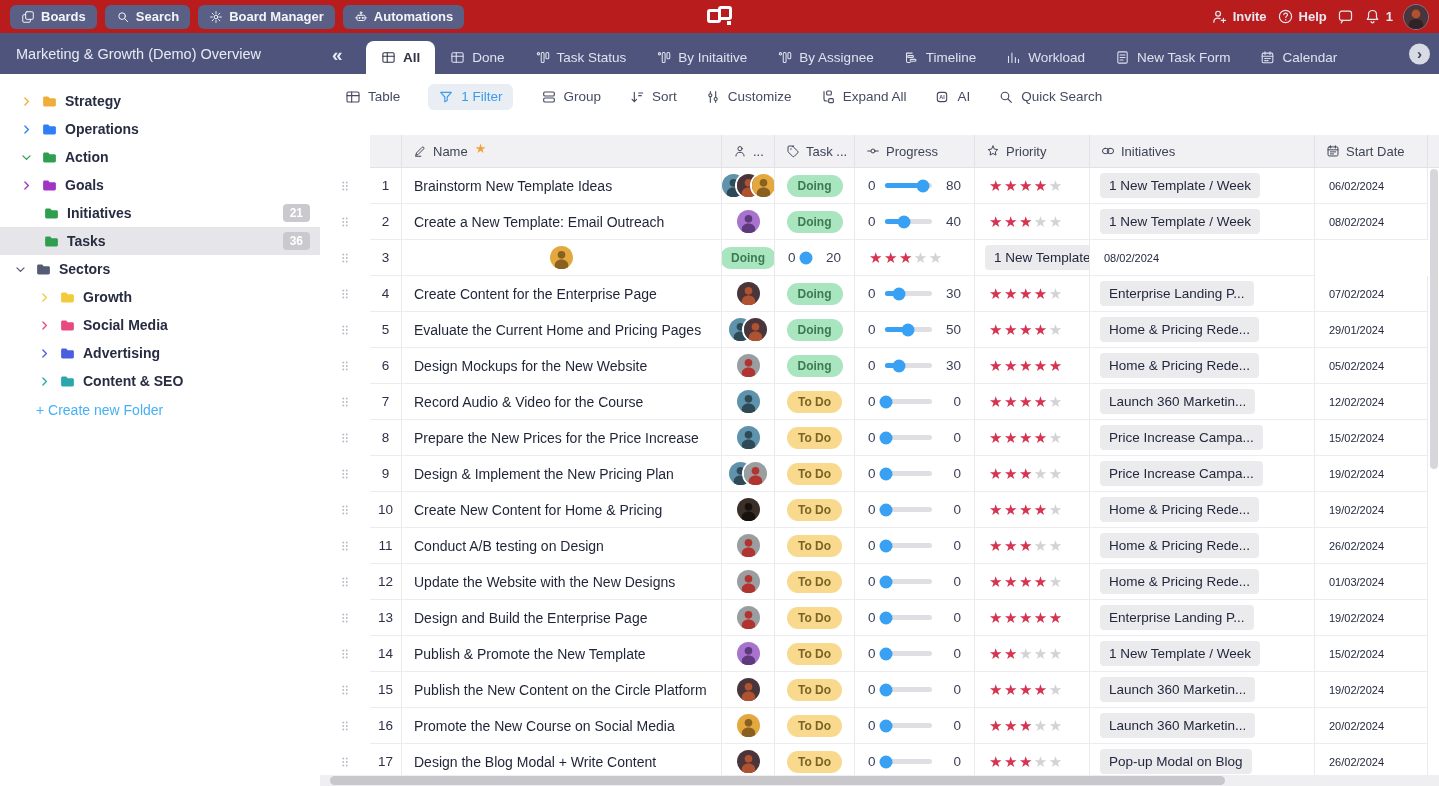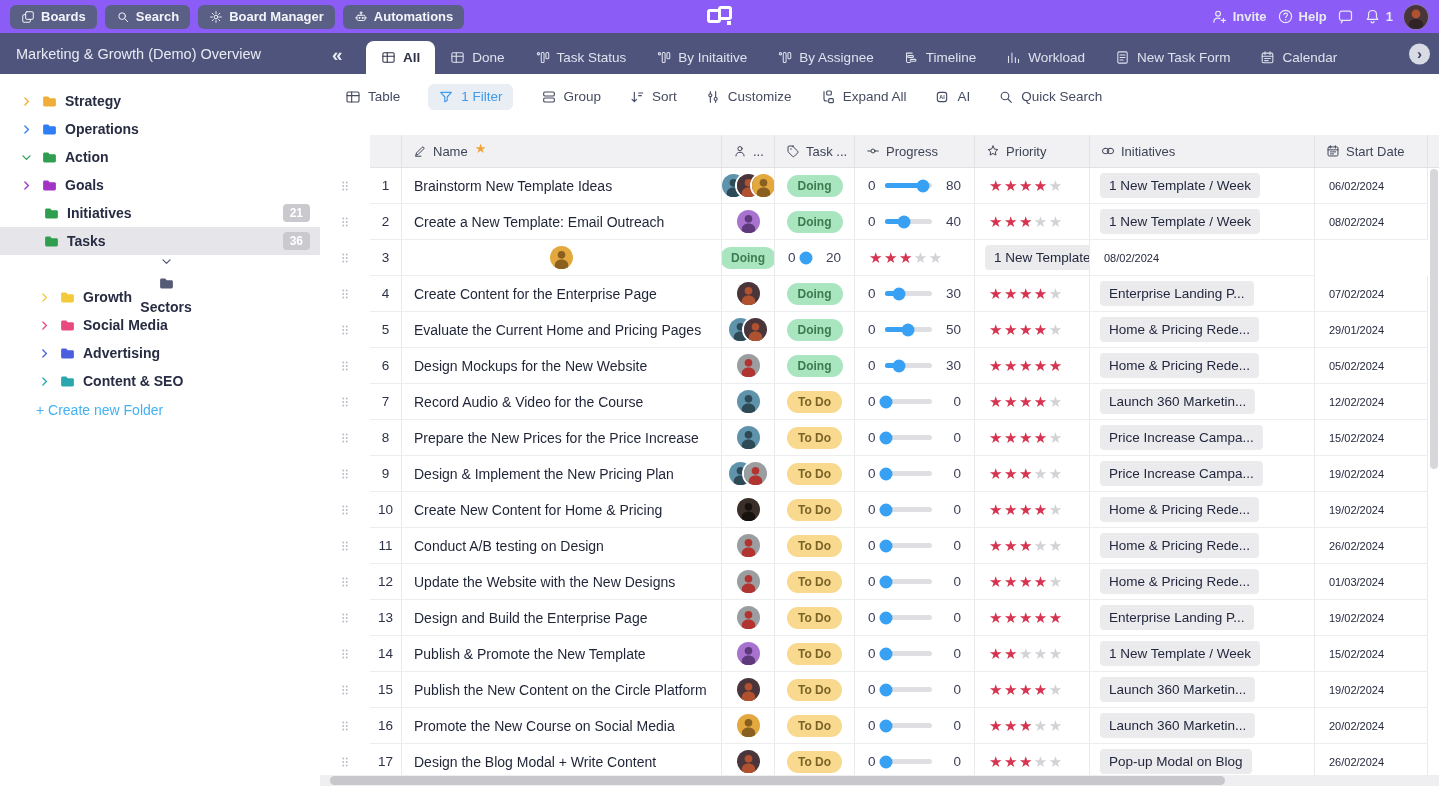--- a/index.html
+++ b/index.html
@@ -1,19 +1,19 @@
 <!DOCTYPE html>
 <html><head>
 <meta charset="utf-8">
 <style>
   * { margin:0; padding:0; box-sizing:border-box; }
   html,body { width:1439px; height:786px; overflow:hidden; font-family:"Liberation Sans", sans-serif; background:#fff; }
 
   
-  .topbar { height:33px; background:#8b5cf6; display:flex; align-items:center; padding:0 10px; gap:8px; position:relative; }
+  .topbar { height:33px; background:#b91c1c; display:flex; align-items:center; padding:0 10px; gap:8px; position:relative; }
   .tb-btn { background:#5a5f85; border-radius:6px; height:24px; padding:0 11px; display:flex; align-items:center; gap:6px;
             font-size:13px; font-weight:700; color:#f4f5fa; cursor:pointer; }
   .tb-btn .icon svg { width:14px; height:14px; display:block; }
   .tb-right { margin-left:auto; display:flex; align-items:center; gap:10px; }
   .tb-ic { color:#e7e9f2; display:flex; align-items:center; gap:5px; font-size:13px; font-weight:700; cursor:pointer; }
   .tb-ic svg { width:17px; height:17px; display:block; }
   .logo { position:absolute; left:50%; top:50%; transform:translate(-50%,-50%); }
   .avatar { width:26px; height:26px; border-radius:50%; overflow:hidden; position:relative; border:1px solid #7b80a0; cursor:pointer; }
 
   
@@ -352,21 +352,21 @@
       <div class="s-item selected" style="padding-left: 36px;">
         <span class="s-chev" style="width: 0px;"></span>
         <span class="s-folder" style="color: rgb(47, 158, 79);">
           <svg viewBox="0 0 24 24">
             <path fill="currentColor" d="M3 7c0-1.1.9-2 2-2h5.2l2 2.3H19c1.1 0 2 .9 2 2V17c0 1.1-.9 2-2 2H5c-1.1 0-2-.9-2-2V7z"></path>
           </svg>
         </span>
         <span>Tasks</span>
         <span class="s-badge">36</span>
       </div>
-      <div class="s-item" style="padding-left: 12px; flex-direction: column;">
+      <div class="s-item" style="padding-left: 12px;">
         <span class="s-chev" style="color: rgb(86, 91, 117);">
           <svg viewBox="0 0 24 24" fill="none" stroke="currentColor" stroke-width="1.7" stroke-linecap="round" stroke-linejoin="round">
             <path d="M5.5 9l6.5 6.5L18.5 9" stroke-width="2.4"></path>
           </svg>
         </span>
         <span class="s-folder" style="color: rgb(86, 91, 117);">
           <svg viewBox="0 0 24 24">
             <path fill="currentColor" d="M3 7c0-1.1.9-2 2-2h5.2l2 2.3H19c1.1 0 2 .9 2 2V17c0 1.1-.9 2-2 2H5c-1.1 0-2-.9-2-2V7z"></path>
           </svg>
         </span>

